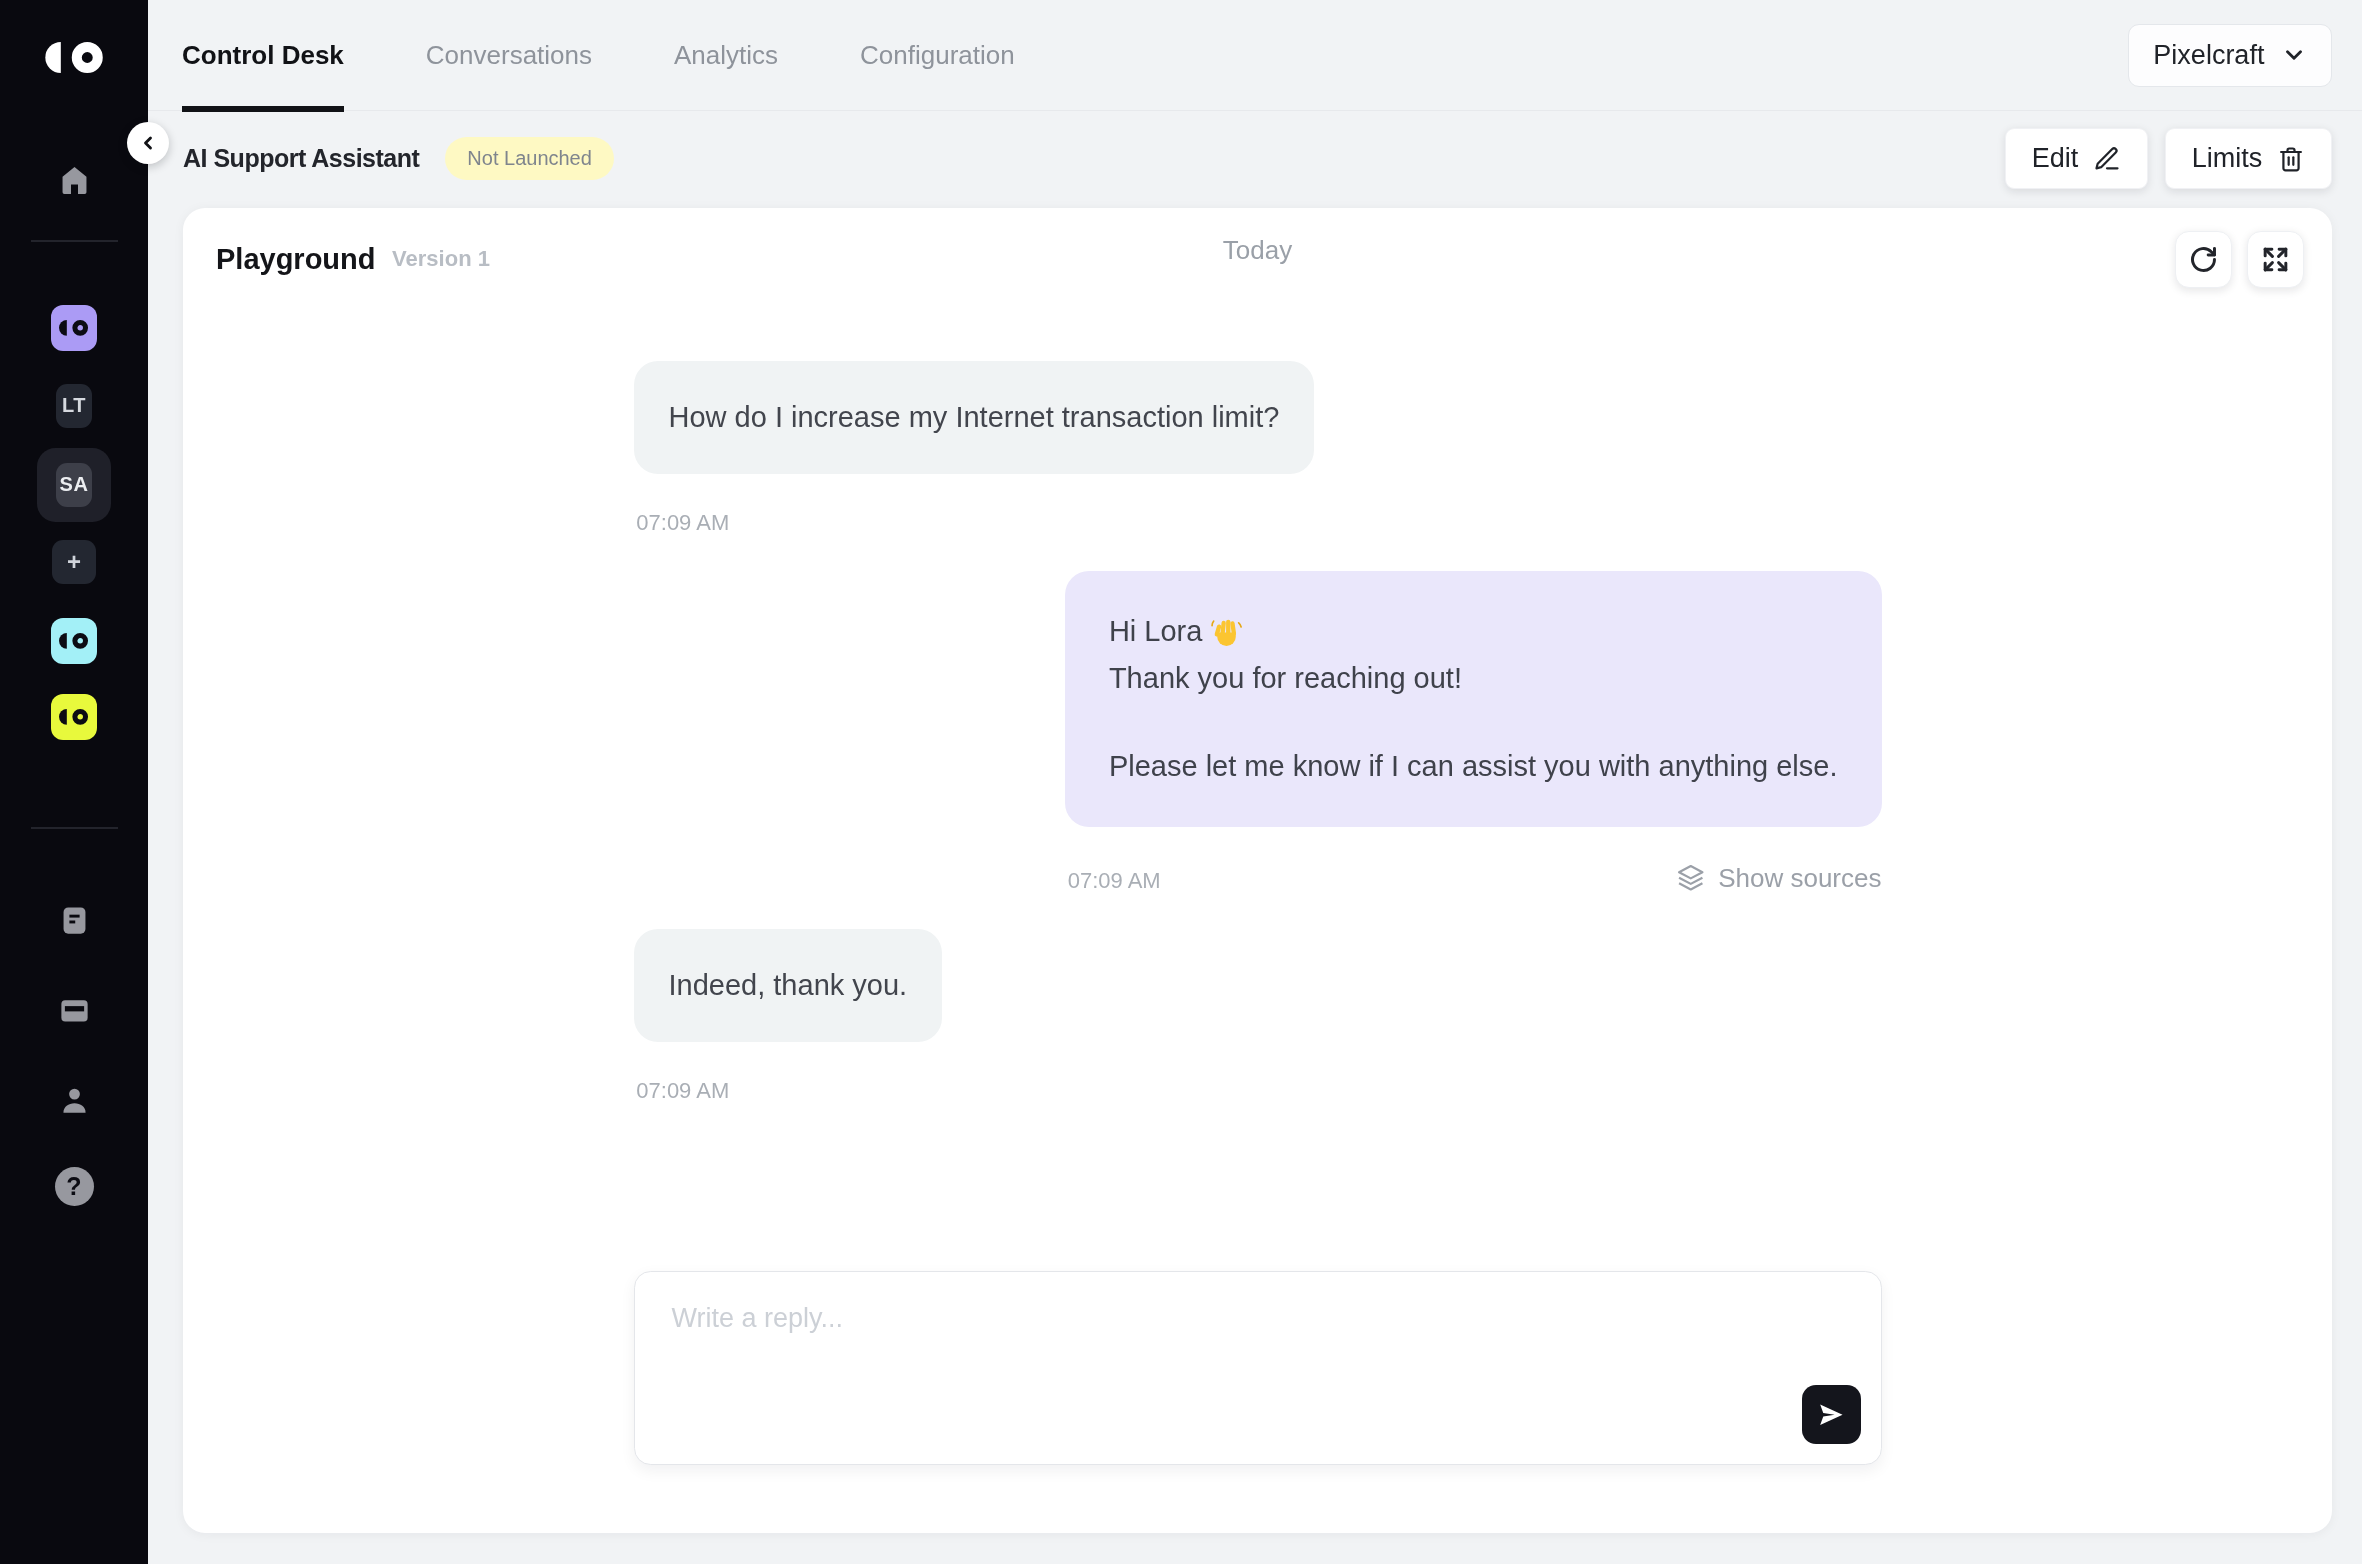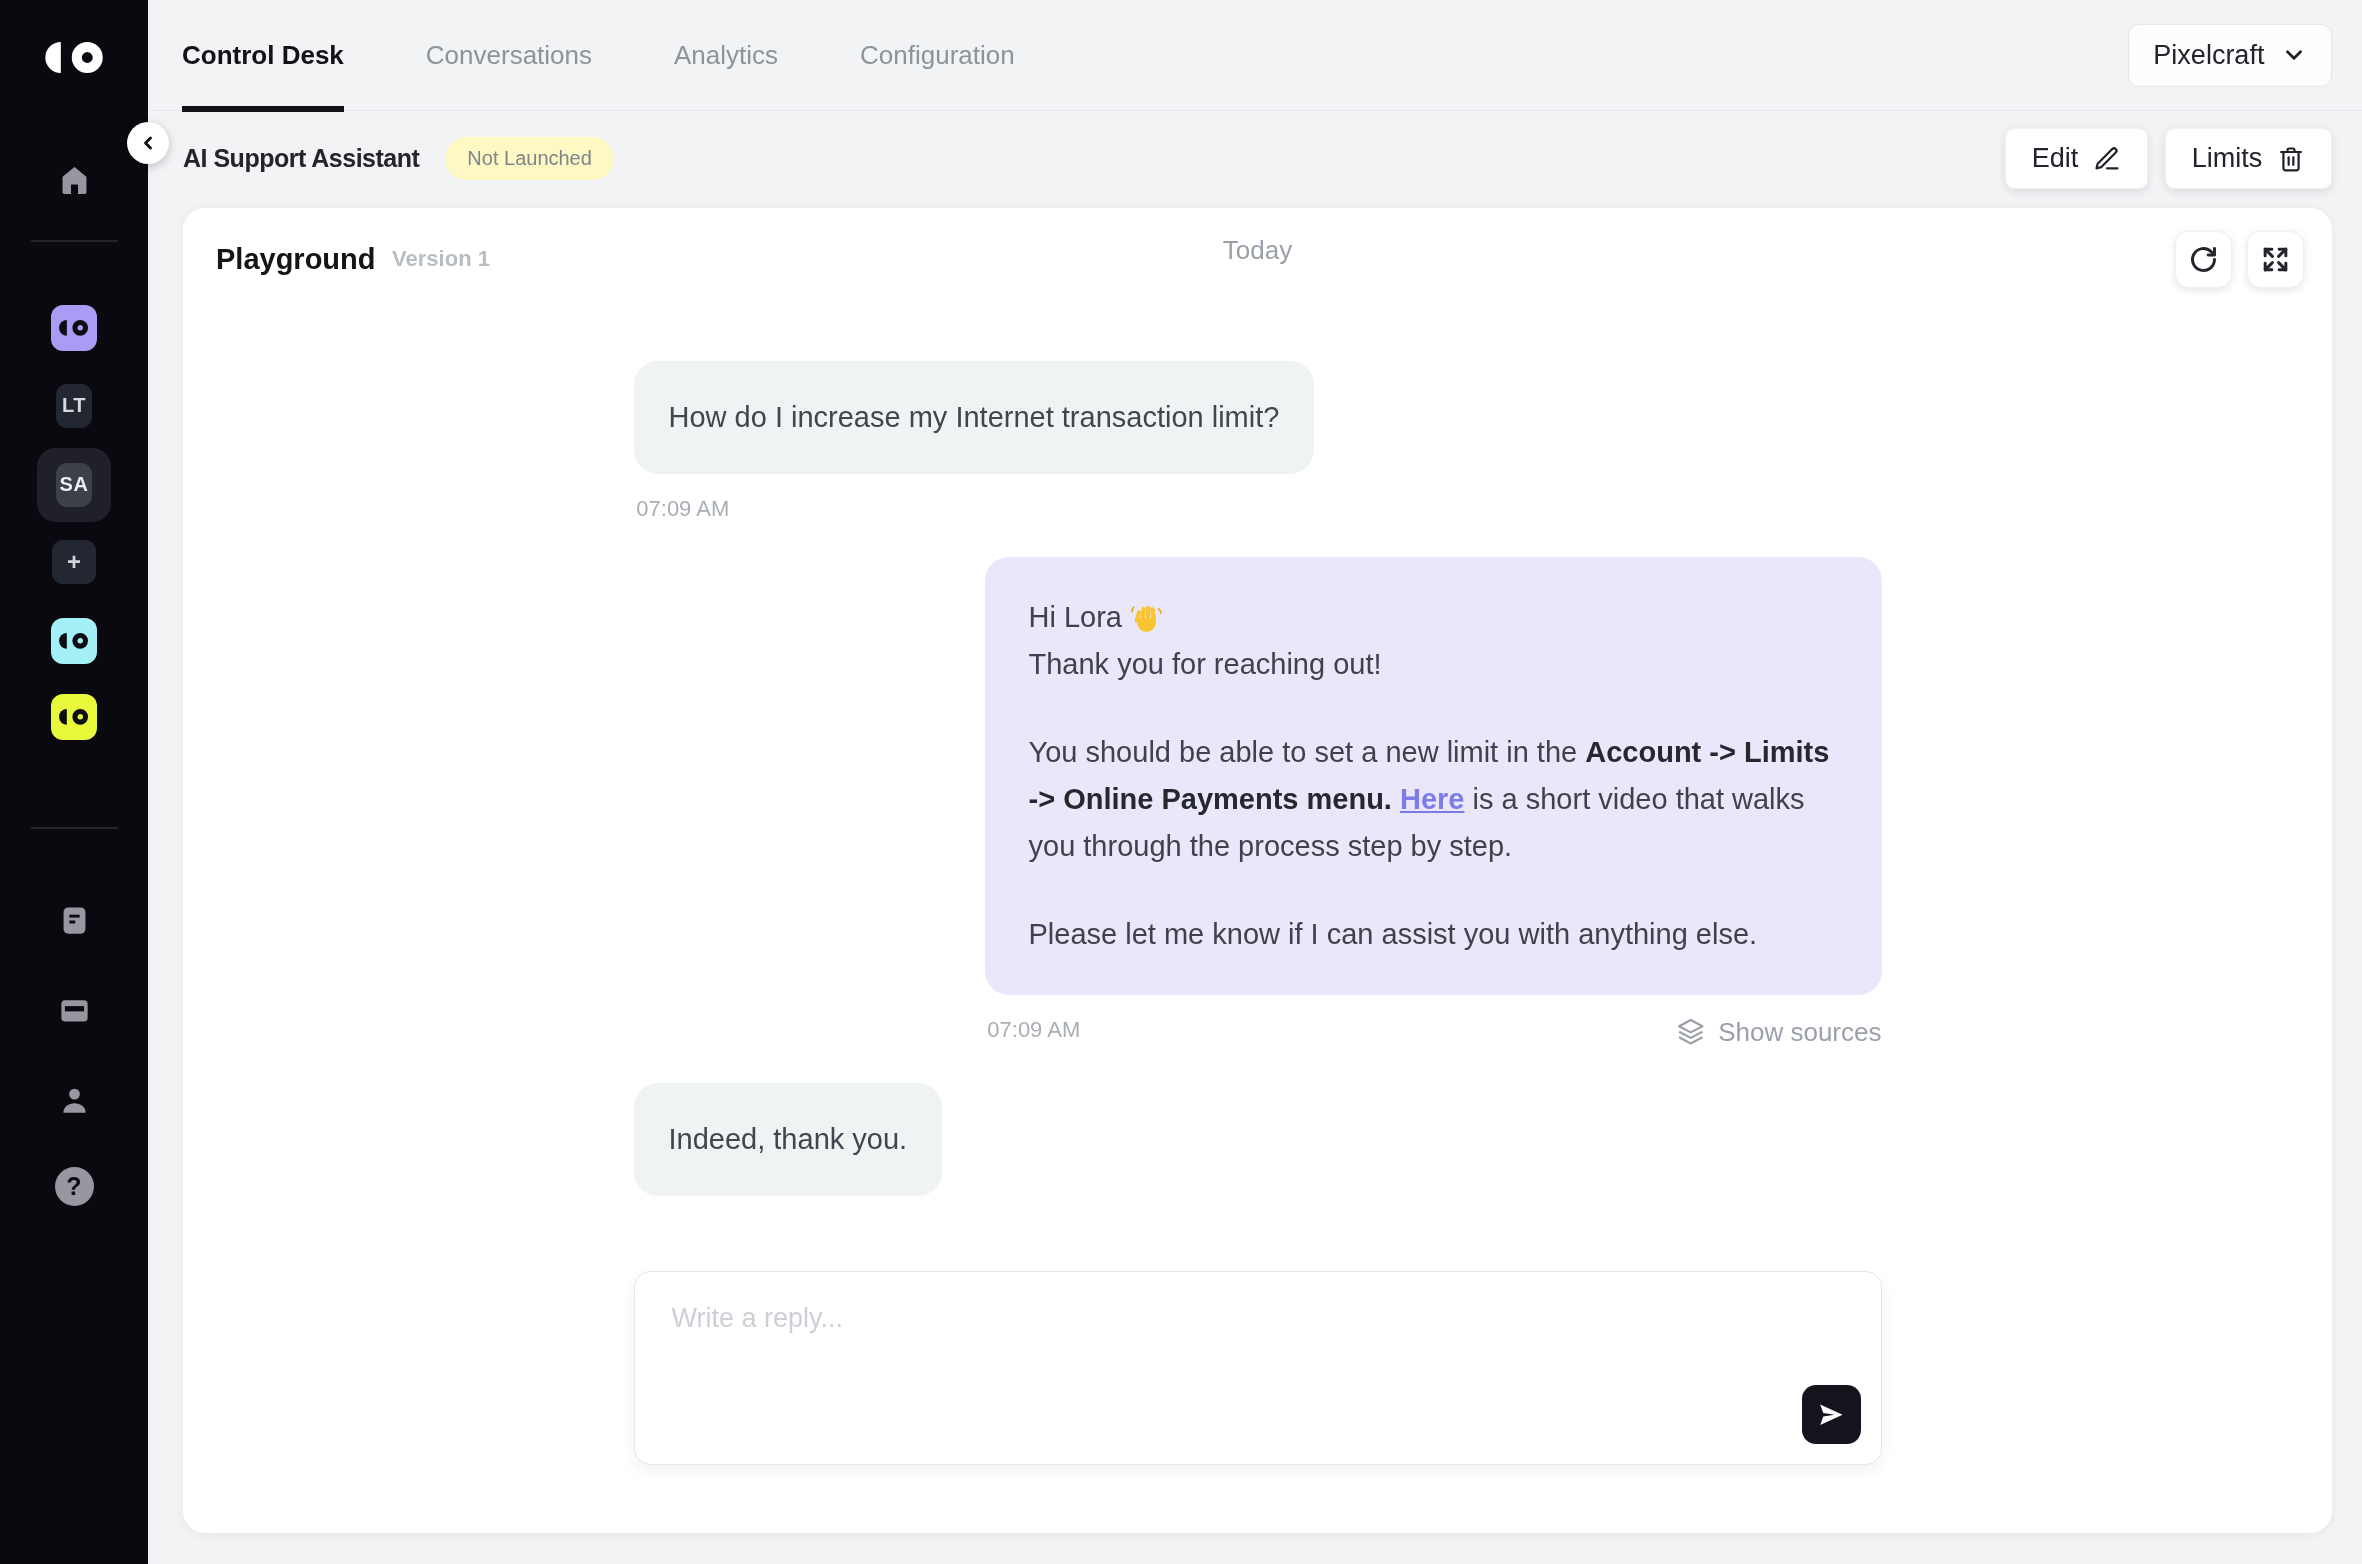--- a/index.html
+++ b/index.html
@@ -159,21 +159,21 @@
     border-radius: 24px; font-size: 29px; line-height: 1.62; color: #42454d;
     width: fit-content;
   }
   .bubble.user { background: #f0f3f4; padding: 33px 35px; max-width: 831px; }
   .bubble.assistant { background: #eae7fb; padding: 37px 44px; max-width: 897px; color: #3f424b; }
   .bubble.assistant p { margin: 0 0 41px 0; }
   .bubble.assistant p:last-child { margin-bottom: 0; }
   .bubble.assistant strong { color: #26282f; }
   .msg-link { color: #7b7ce8; font-weight: 600; text-decoration: underline; cursor: pointer; }
   .msg-meta {
-    margin-top: 22px; display: flex; align-items: flex-start;
+    margin-top: 36px; display: flex; align-items: flex-end;
     justify-content: space-between; padding-left: 2.8px;
   }
   .msg-time { font-size: 22px; color: #a9aeb5; }
   .show-sources {
     display: flex; align-items: center; gap: 13px;
     background: none; border: none; cursor: pointer; font-family: inherit;
     font-size: 26px; color: #9ba0a8;
   }
   .wave-svg { width: 33px; height: 33px; vertical-align: -6.5px; display: inline-block; }
 
@@ -357,21 +357,20 @@
       <rect x="15.6" y="5.5" width="4.2" height="16" rx="2.1"></rect>
       <rect x="20.4" y="7" width="4.2" height="14" rx="2.1" transform="rotate(-8 22.5 14)"></rect>
       <path d="M7 18 h18 v4 a9 9 0 0 1 -9 9 a9 9 0 0 1 -9 -9 z"></path>
     </g>
     <g stroke="#e6a817" stroke-width="1.6" fill="none" stroke-linecap="round">
       <path d="M27.8 8.6 a7 7 0 0 1 2.4 4"></path>
       <path d="M3.6 6.8 a7 7 0 0 0 -1.6 4.6"></path>
     </g>
   </svg>
 </span><br>Thank you for reaching out!</p>
-              <p>You should be able to set a new limit in the <strong>Account -&gt; Limits -&gt; Online Payments menu.</strong> <a class="msg-link">Here</a> is a short video that walks you through the process step by step.</p>
               <p>Please let me know if I can assist you with anything else.</p>
             </div>
             <div class="msg-meta">
               <span class="msg-time">07:09 AM</span>
               <button class="show-sources">
                 <span style="display: flex;">
   <svg width="29.5" height="29.5" viewBox="0 0 24 24" fill="none" stroke="#9ba0a8" stroke-width="1.8" stroke-linejoin="round" aria-hidden="true">
     <polygon points="12 2.5 2.5 7.5 12 12.5 21.5 7.5"></polygon>
     <polyline points="2.5 12 12 17 21.5 12"></polyline>
     <polyline points="2.5 16.5 12 21.5 21.5 16.5"></polyline>

